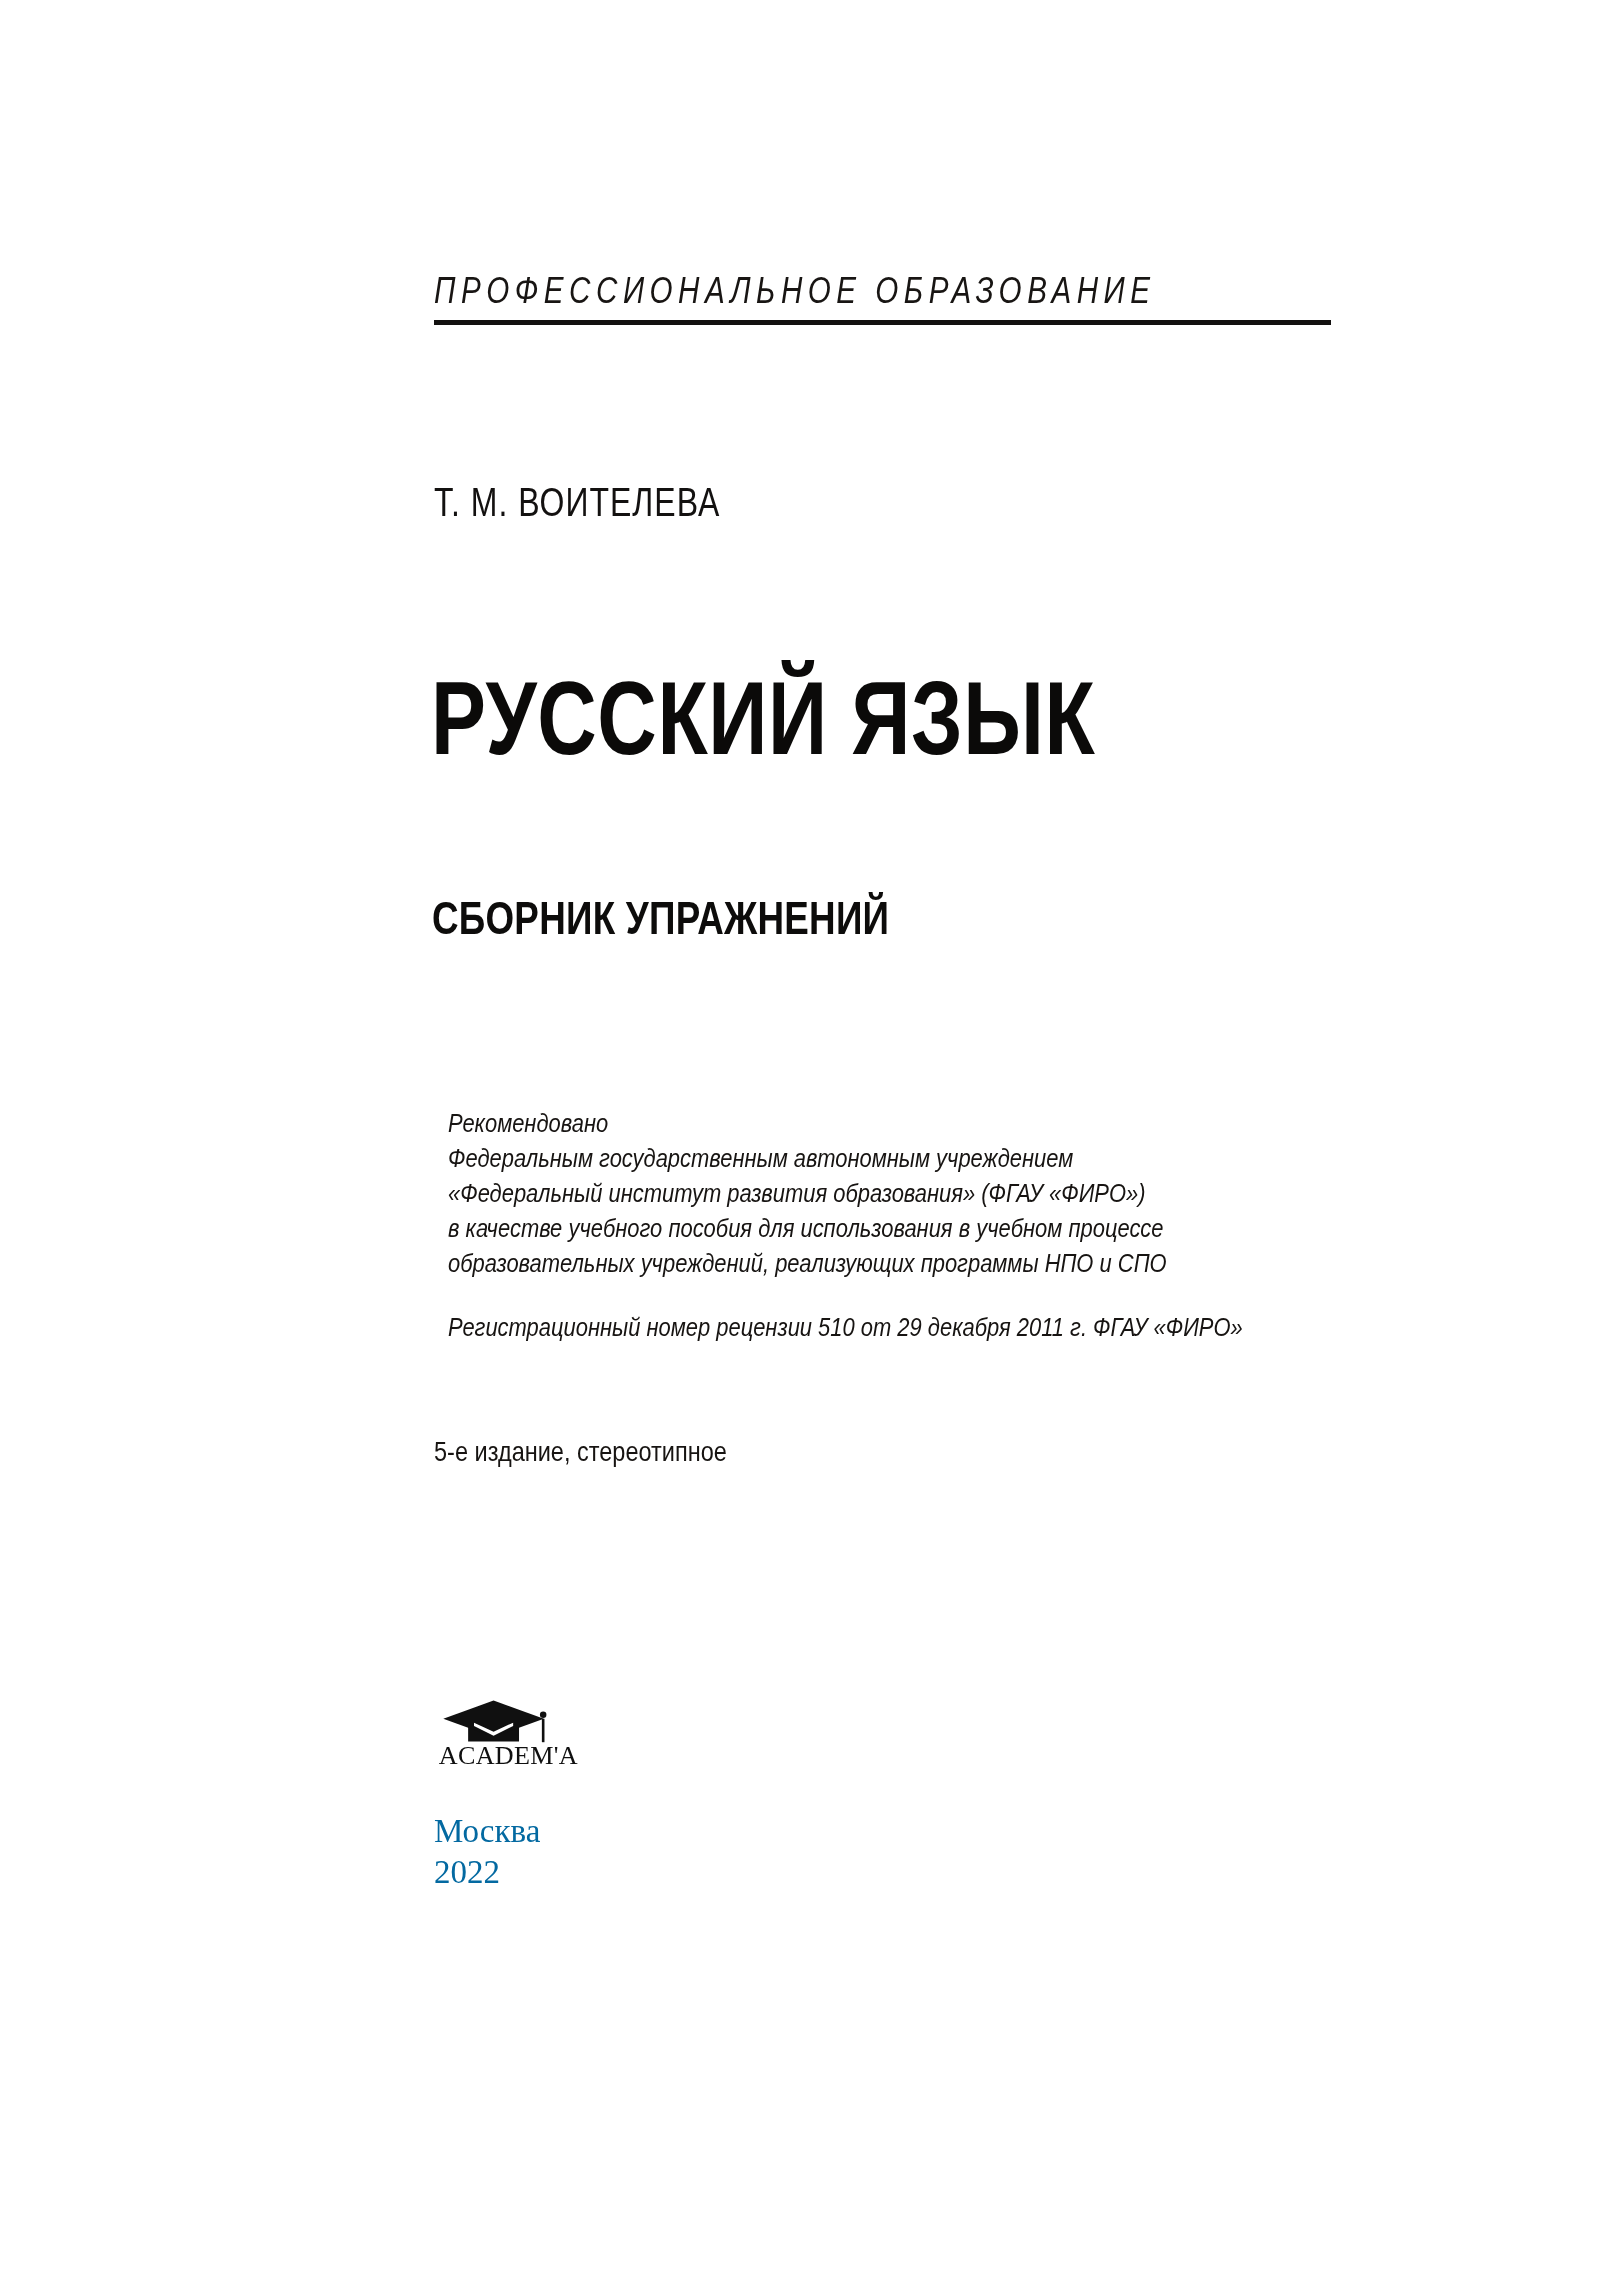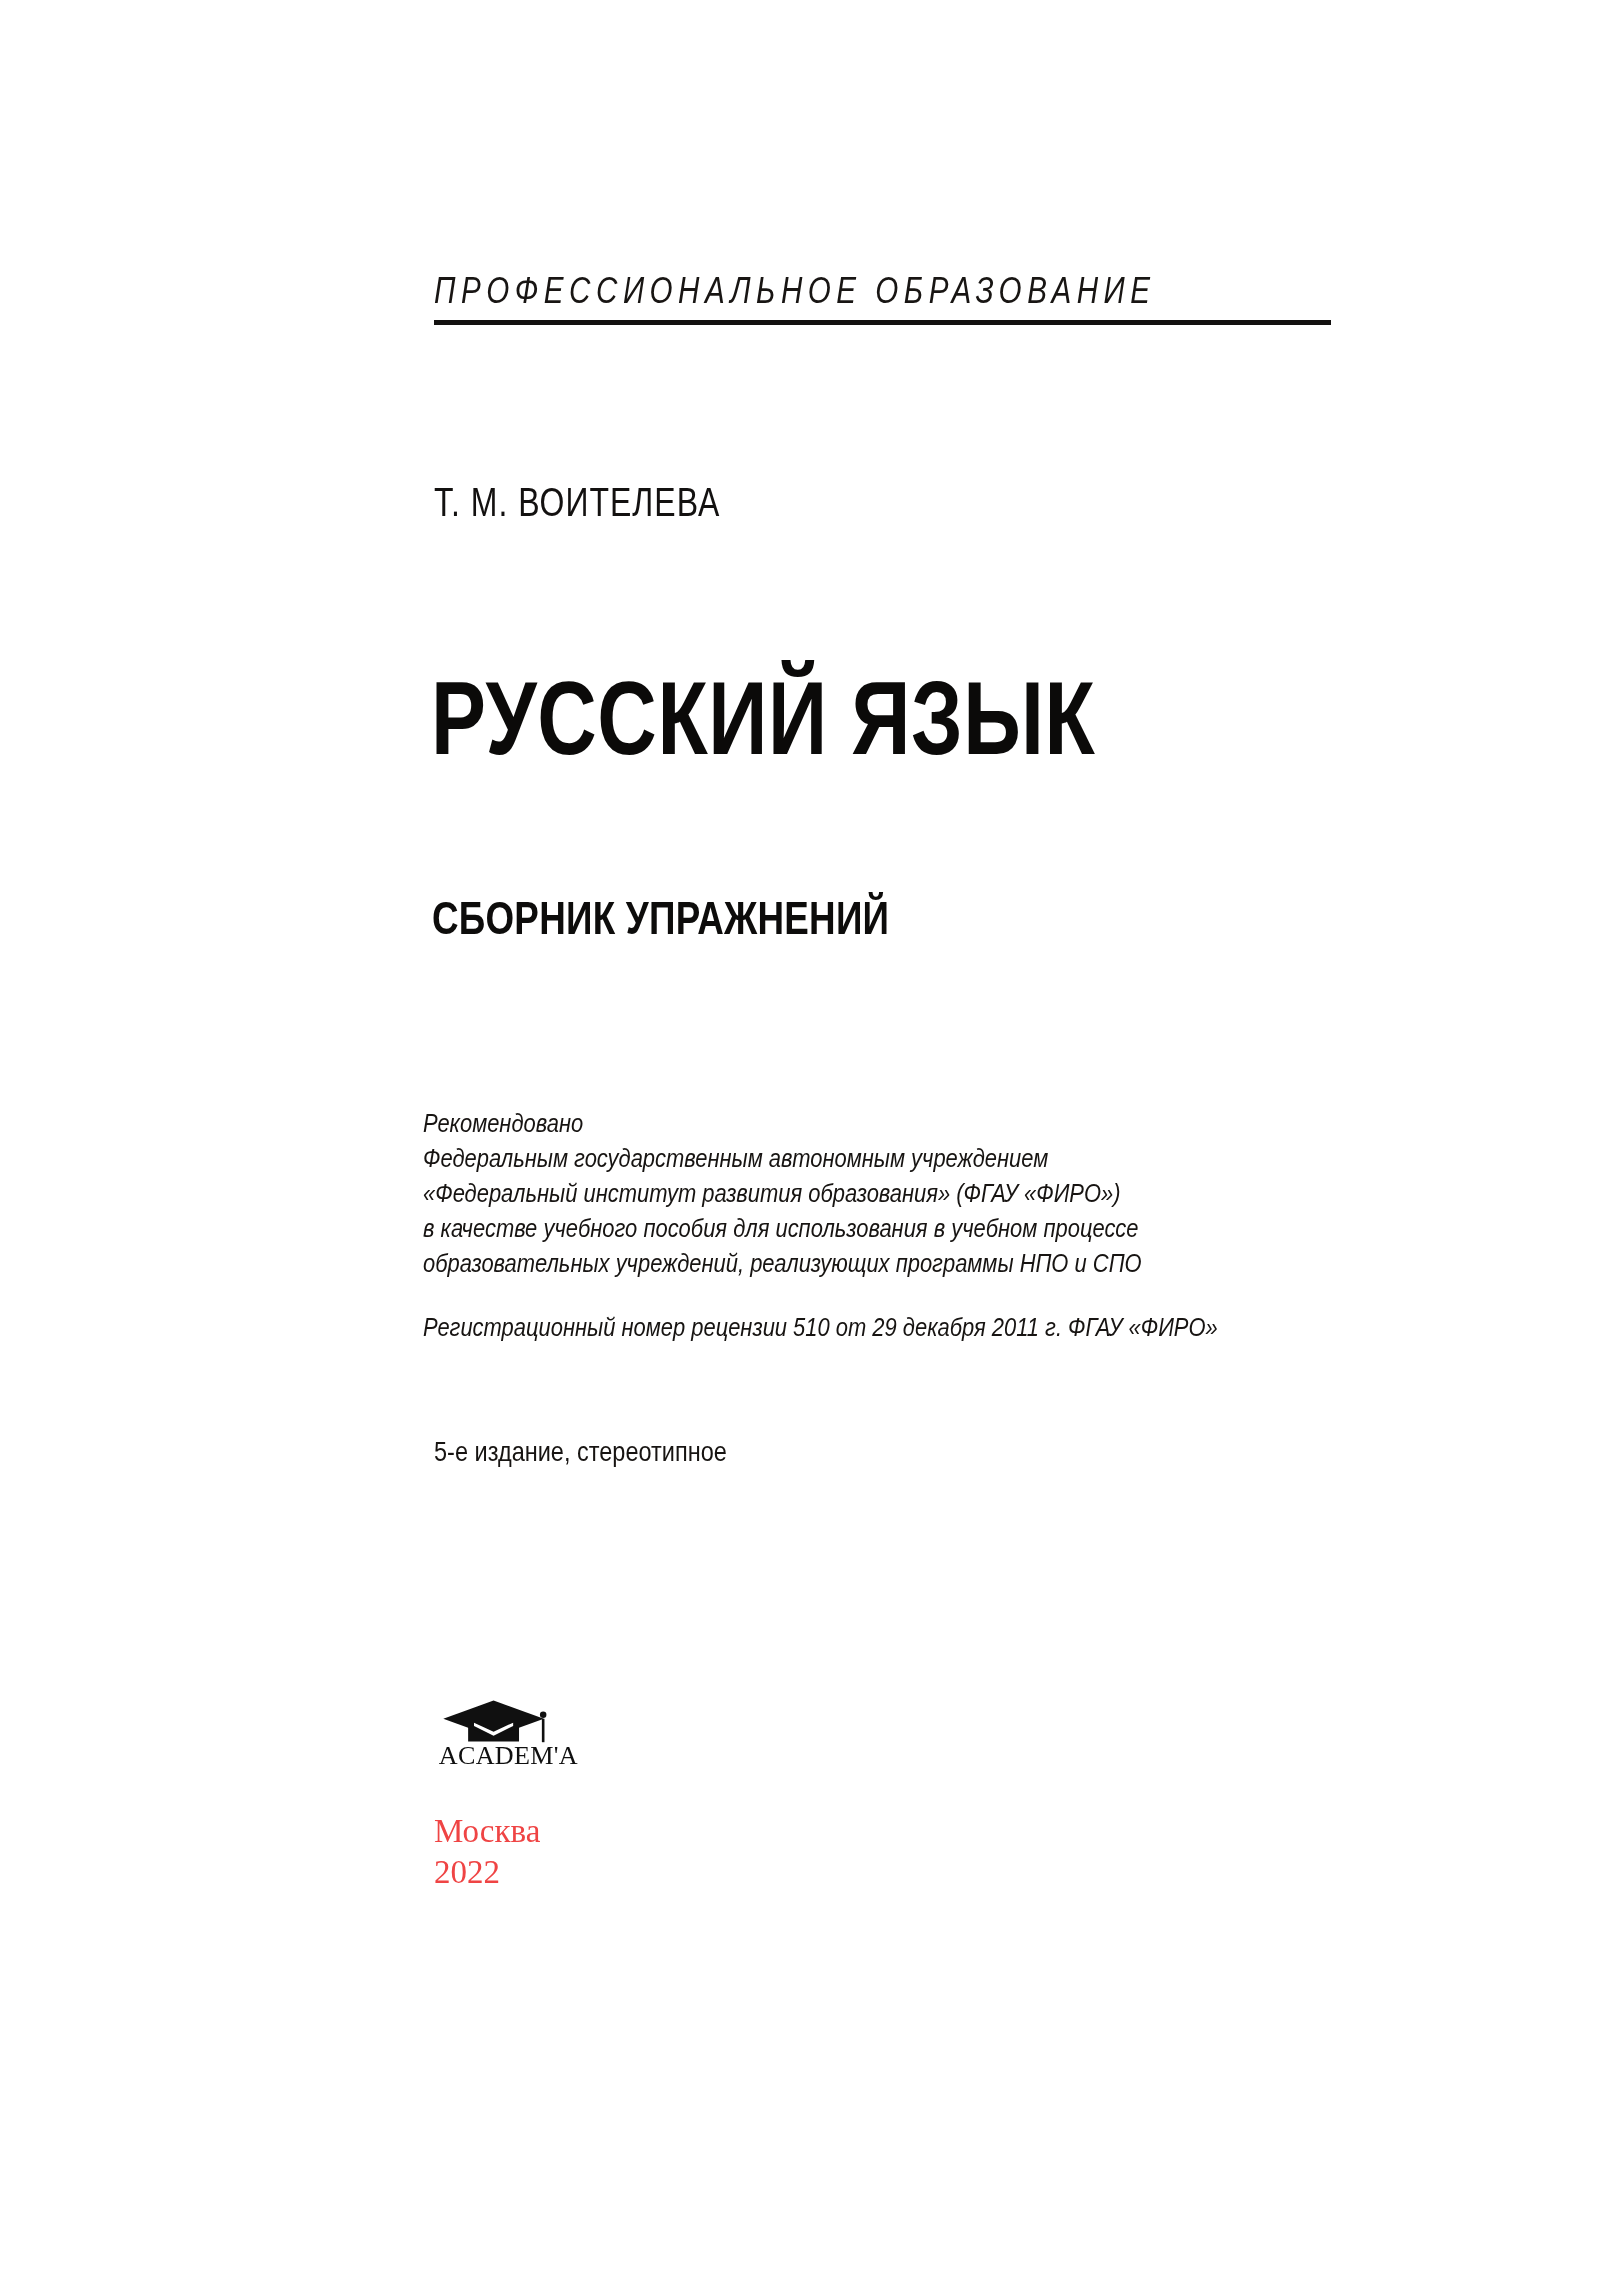--- a/index.html
+++ b/index.html
@@ -90,21 +90,21 @@
     letter-spacing: 0.3px;
     color: #0d0c0b;
     white-space: nowrap;
     transform: scaleX(0.80);
     transform-origin: left top;
   }
 
   
   .approval {
     position: absolute;
-    left: 423px;
+    left: 448px;
     top: 1106px;
     width: 982px;
   }
 
   .approval p {
     margin: 0;
     font-family: "Liberation Sans", sans-serif;
     font-style: italic;
     font-weight: 400;
     font-size: 25.5px;
@@ -155,21 +155,21 @@
     top: 1811px;
     width: 785px;
   }
 
   .imprint p {
     margin: 0;
     font-family: "Liberation Serif", serif;
     font-weight: 400;
     font-size: 33px;
     line-height: 41px;
-    color: #ef4444;
+    color: #0369a1;
     white-space: nowrap;
   }
 </style>
 </head>
 <body>
 
 <div class="page">
 
   <div class="series-block">
     <div class="series-title">ПРОФЕССИОНАЛЬНОЕ ОБРАЗОВАНИЕ</div>

